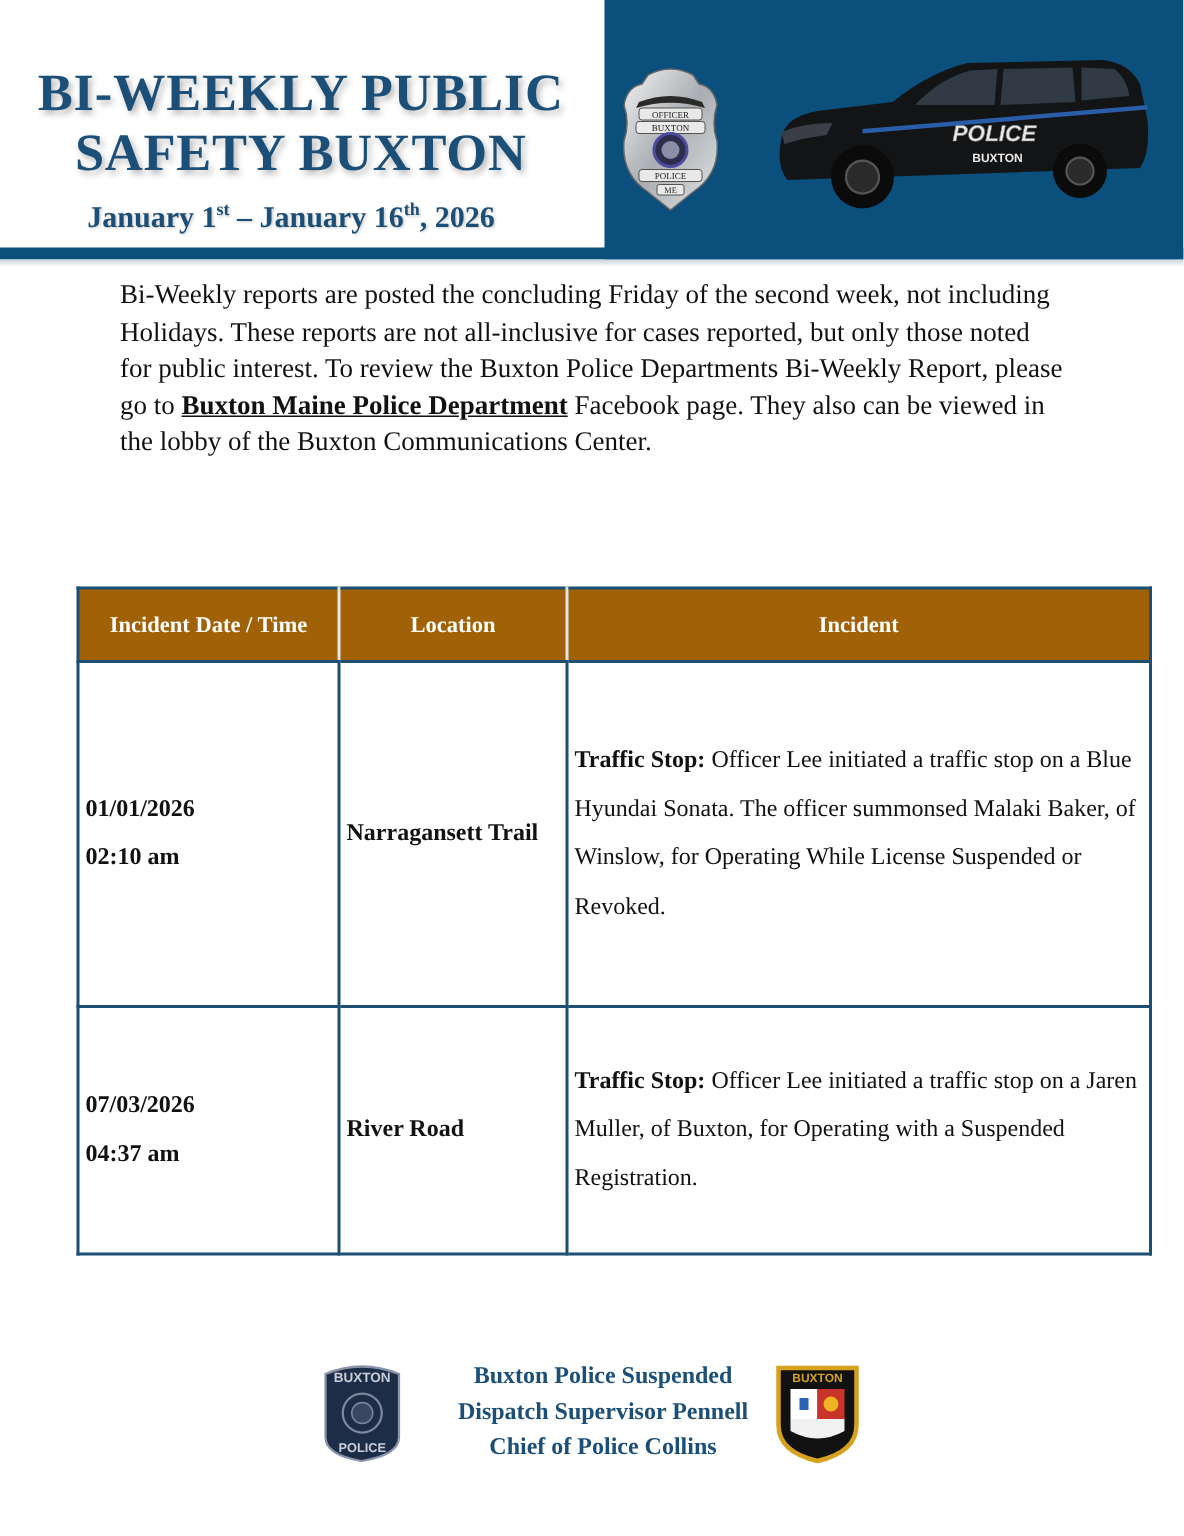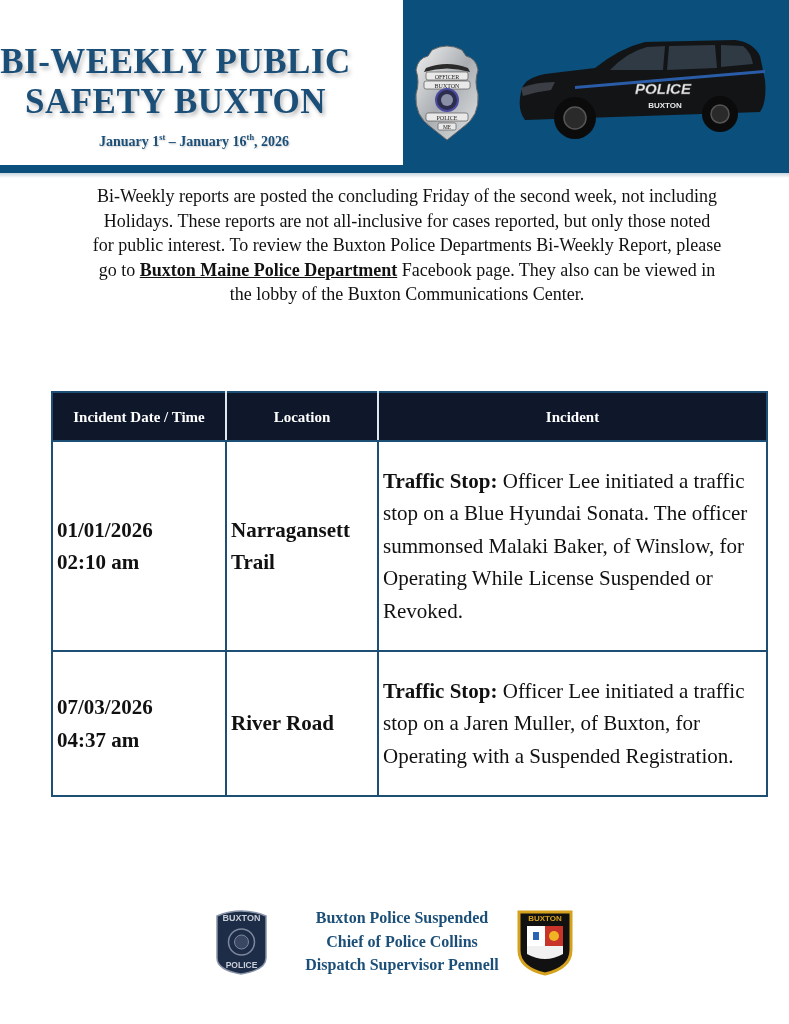--- a/index.html
+++ b/index.html
@@ -18,58 +18,59 @@
   }
   .header-shadow {
     position: absolute; left: 0; top: 173px; width: 789px; height: 5px;
     background: linear-gradient(#c7d3dc, #ffffff);
   }
   .title {
     position: absolute; left: 0; top: 42px; width: 351px; text-align: center;
     font-weight: bold; font-size: 35px; line-height: 40px; color: #1b4f78;
     letter-spacing: 0.5px;
     text-shadow: 2px 3px 4px rgba(0,0,0,0.28);
+    padding-left: 25px;
   }
   .title-date {
     position: absolute; left: 0; top: 134px; width: 388px; text-align: center;
-    font-weight: bold; font-size: 14px; color: #1b4f78;
+    font-weight: bold; font-size: 20px; color: #1b4f78;
     text-shadow: 1px 1px 2px rgba(0,0,0,0.2);
   }
   sup { font-size: 0.6em; line-height: 0; vertical-align: super; }
 
   
   .badge { position: absolute; left: 412px; top: 42px; width: 70px; height: 100px; }
   
   .car { position: absolute; left: 515px; top: 30px; width: 255px; height: 115px; }
 
   .intro {
-    position: absolute; left: 92px; top: 184px; width: 630px; text-align: center;
+    position: absolute; left: 80px; top: 184px; width: 630px; 
     font-size: 18px; line-height: 24.5px; color: #111;
   }
   .intro .fb-link { font-weight: bold; text-decoration: underline; color: #111; cursor: pointer; }
 
   .range {
     position: absolute; left: 0; top: 360px; width: 718px; text-align: center;
     font-weight: bold; font-size: 18px; color: #111; margin-top: 30px;
   }
 
   table.incidents {
     position: absolute; left: 51px; top: 391px; width: 715px;
     border-collapse: collapse; table-layout: fixed;
   }
   table.incidents th, table.incidents td { border: 2px solid #1d4e73; }
   table.incidents th {
-    background: #0f172a; color: #fff; font-weight: bold; font-size: 15px;
+    background: #a16207; color: #fff; font-weight: bold; font-size: 15px;
     line-height: 22px; height: 45px; padding: 1px 8px; text-align: center;
     border-left-color: #dfe8ef; border-right-color: #dfe8ef;
   }
   table.incidents th:first-child { border-left-color: #1d4e73; }
   table.incidents th:last-child { border-right-color: #1d4e73; }
   table.incidents td {
-    vertical-align: middle; font-size: 21px; line-height: 32.5px; padding: 7px 4px; font-family: Liberation Serif, serif;
+    vertical-align: middle; font-size: 16px; line-height: 32.5px; padding: 17px 4px; font-family: Liberation Serif, serif;
   }
   td.date, td.loc { text-align: left; font-weight: bold; }
   td.desc { text-align: left; padding-left: 6px; }
   td.desc b { font-weight: bold; }
   tr.r1 td { height: 194px; }
   tr.r2 td { height: 129px; }
 
   .footer-text {
     position: absolute; left: 282px; top: 906px; width: 240px; text-align: center;
     font-weight: bold; font-size: 16px; line-height: 23.5px; color: #1b4f78;
@@ -168,22 +169,22 @@
 <svg class="patch-left" viewBox="0 0 57 70">
   <path d="M4 10 Q28 0 53 10 L53 52 Q53 64 28 68 Q4 64 4 52 Z" fill="#1d2c47" stroke="#8a94a8" stroke-width="1.5"></path>
   <text x="28.5" y="15" font-size="9" font-weight="bold" fill="#c9ced8" text-anchor="middle" font-family="Liberation Sans, sans-serif">BUXTON</text>
   <circle cx="28.5" cy="36" r="13" fill="none" stroke="#7e889c" stroke-width="1.5"></circle>
   <circle cx="28.5" cy="36" r="7" fill="#3a4763" stroke="#7e889c" stroke-width="1"></circle>
   <text x="28.5" y="62" font-size="8.5" font-weight="bold" fill="#c9ced8" text-anchor="middle" font-family="Liberation Sans, sans-serif">POLICE</text>
 </svg>
 
 <div class="footer-text">
   <div>Buxton Police Suspended</div>
+  <div>Dispatch Supervisor Pennell</div>
   <div>Chief of Police Collins</div>
-  <div>Dispatch Supervisor Pennell</div>
 </div>
 
 <svg class="patch-right" viewBox="0 0 60 70">
   <path d="M4 6 L56 6 L56 44 Q56 62 30 68 Q4 62 4 44 Z" fill="#111" stroke="#d6a21e" stroke-width="3"></path>
   <text x="30" y="15" font-size="8" font-weight="bold" fill="#d6a21e" text-anchor="middle" font-family="Liberation Sans, sans-serif">BUXTON</text>
   <path d="M12 20 L30 20 L30 40 L12 40 Z" fill="#ffffff"></path>
   <path d="M30 20 L48 20 L48 40 L30 40 Z" fill="#c8342a"></path>
   <path d="M12 40 L48 40 L48 48 Q30 58 12 48 Z" fill="#f1f1f1"></path>
   <path d="M18 26 L24 26 L24 34 L18 34 Z" fill="#2a62b5"></path>
   <circle cx="39" cy="30" r="5" fill="#f0b323"></circle>

